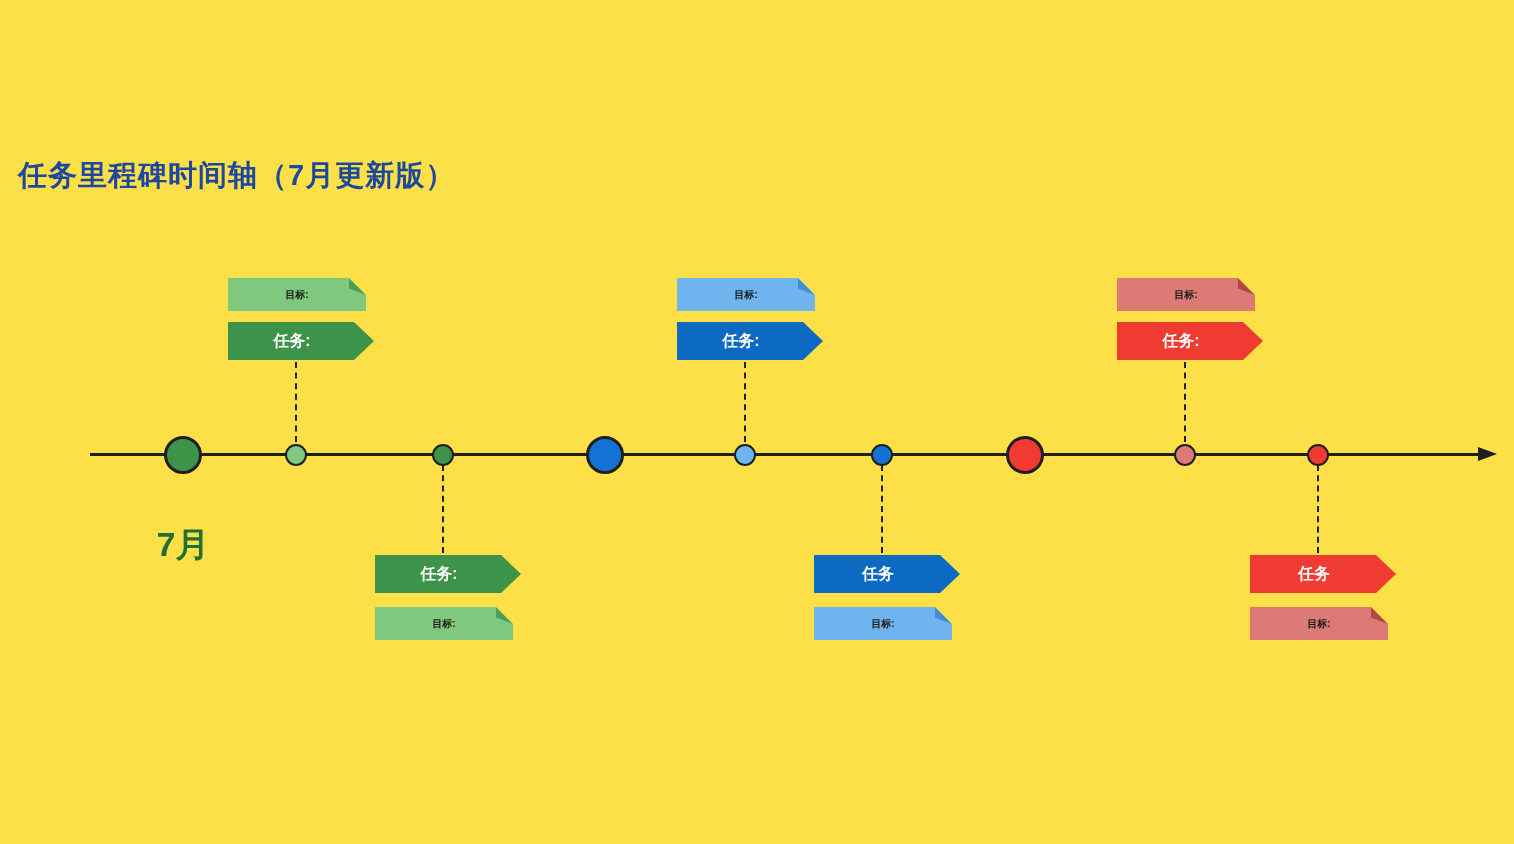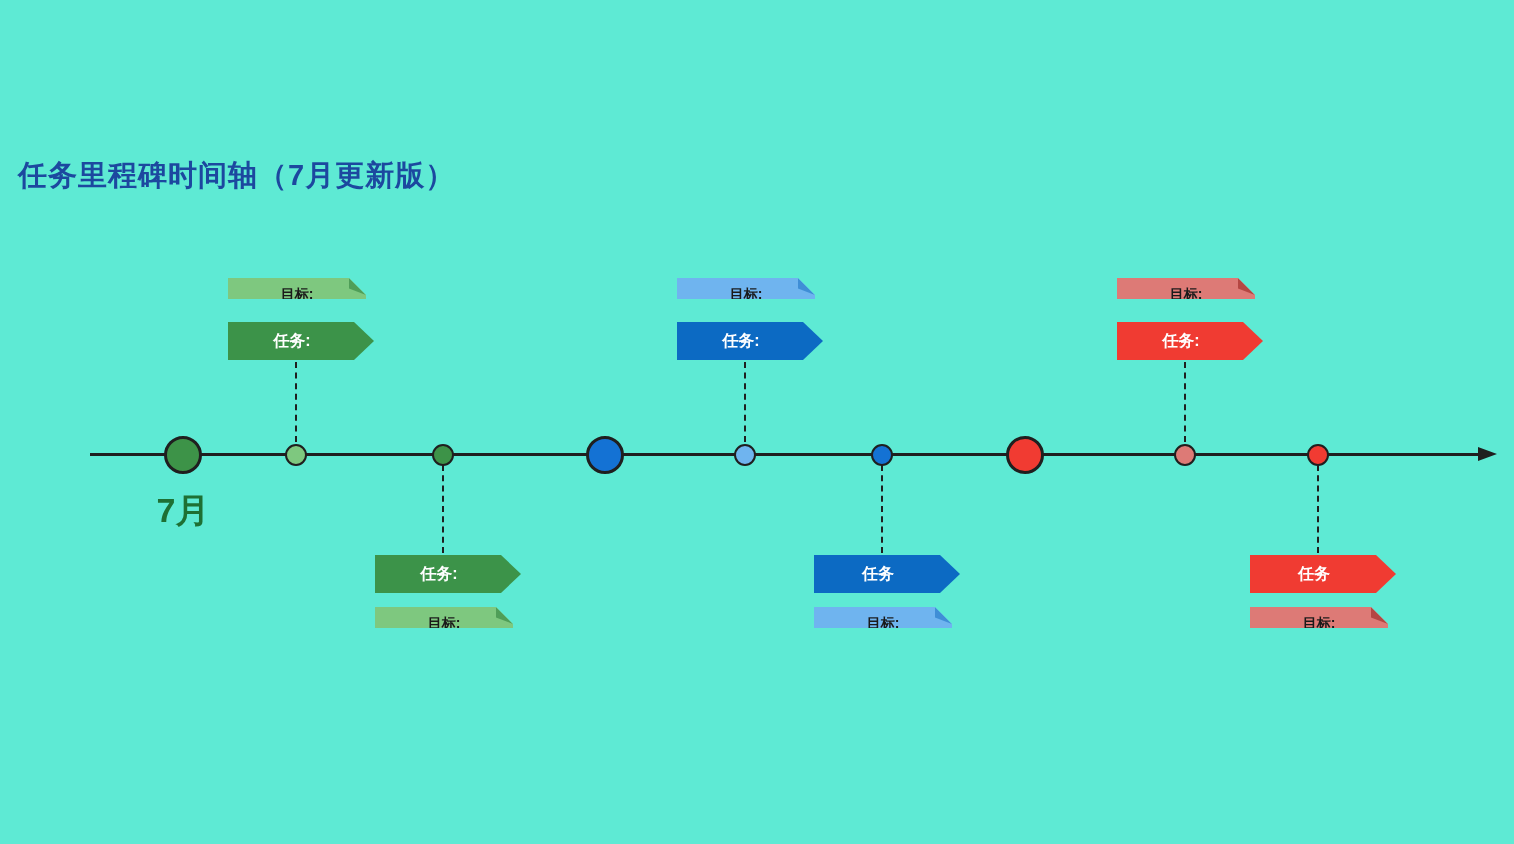--- a/index.html
+++ b/index.html
@@ -1,17 +1,17 @@
 <!DOCTYPE html>
 <html><head>
 <meta charset="utf-8">
 <style>
   html,body{margin:0;padding:0;background:#ffffff;}
   #stage{
-    position:relative;width:1514px;height:844px;background:#5eead4;
+    position:relative;width:1514px;height:844px;background:#fde047;
     font-family:"Liberation Sans","DejaVu Sans",sans-serif;overflow:hidden;
   }
   
   .slide-title{
     position:absolute;left:18px;top:156px;font-size:29px;font-weight:bold;
     color:#1c489f;letter-spacing:1px;white-space:nowrap;
   }
   
   .axis{position:absolute;left:90px;top:453px;width:1392px;height:3px;background:#1f1f1f;}
   .axis-head{
@@ -20,30 +20,30 @@
   }
   
   .dot{position:absolute;border-radius:50%;box-sizing:border-box;border:2px solid #1f1f1f;}
   .dot.lg{width:38px;height:38px;top:436px;border-width:3px;}
   .dot.sm{width:22px;height:22px;top:444px;}
   .g-dark{background:#3d9348;} .g-light{background:#7ec87f;}
   .b-dark{background:#1472d4;} .b-light{background:#6fb4ef;}
   .r-dark{background:#f13b32;} .r-light{background:#dd7a76;}
   
   .month{position:absolute;top:488px;width:120px;text-align:center;font-size:34px;font-weight:bold;}
-  .month.july{left:123px;color:#1e7034;}
+  .month.july{left:123px;color:#1e7034;margin-top:34px;}
   .month.august{left:545px;color:#1a46a8;}
   .month.september{left:965px;color:#e01111;}
   
   .group{position:absolute;width:146px;}
   .group.above{top:278px;height:166px;}
   .group.below{top:465px;height:175px;}
   .note{
-    position:absolute;left:0;width:138px;height:21px;text-align:center;line-height:33px;
-    font-size:14px;font-weight:bold;color:#1a1a1a;
+    position:absolute;left:0;width:138px;height:33px;text-align:center;line-height:33px;
+    font-size:10px;font-weight:bold;color:#1a1a1a;
     clip-path:polygon(0 0, calc(100% - 17px) 0, 100% 17px, 100% 100%, 0 100%);
   }
   .group.above .note{top:0;}
   .group.below .note{top:142px;}
   .note .fold{position:absolute;top:0;right:0;width:17px;height:17px;clip-path:polygon(0 0,100% 100%,0 62%);}
   .note.green{background:#7ec87f;} .note.green .fold{background:#4f9e58;}
   .note.blue{background:#6fb4ef;}  .note.blue .fold{background:#3f8ed6;}
   .note.red{background:#dd7a76;}   .note.red .fold{background:#b44743;}
   .banner{
     position:absolute;left:0;width:146px;height:38px;text-align:center;line-height:38px;

